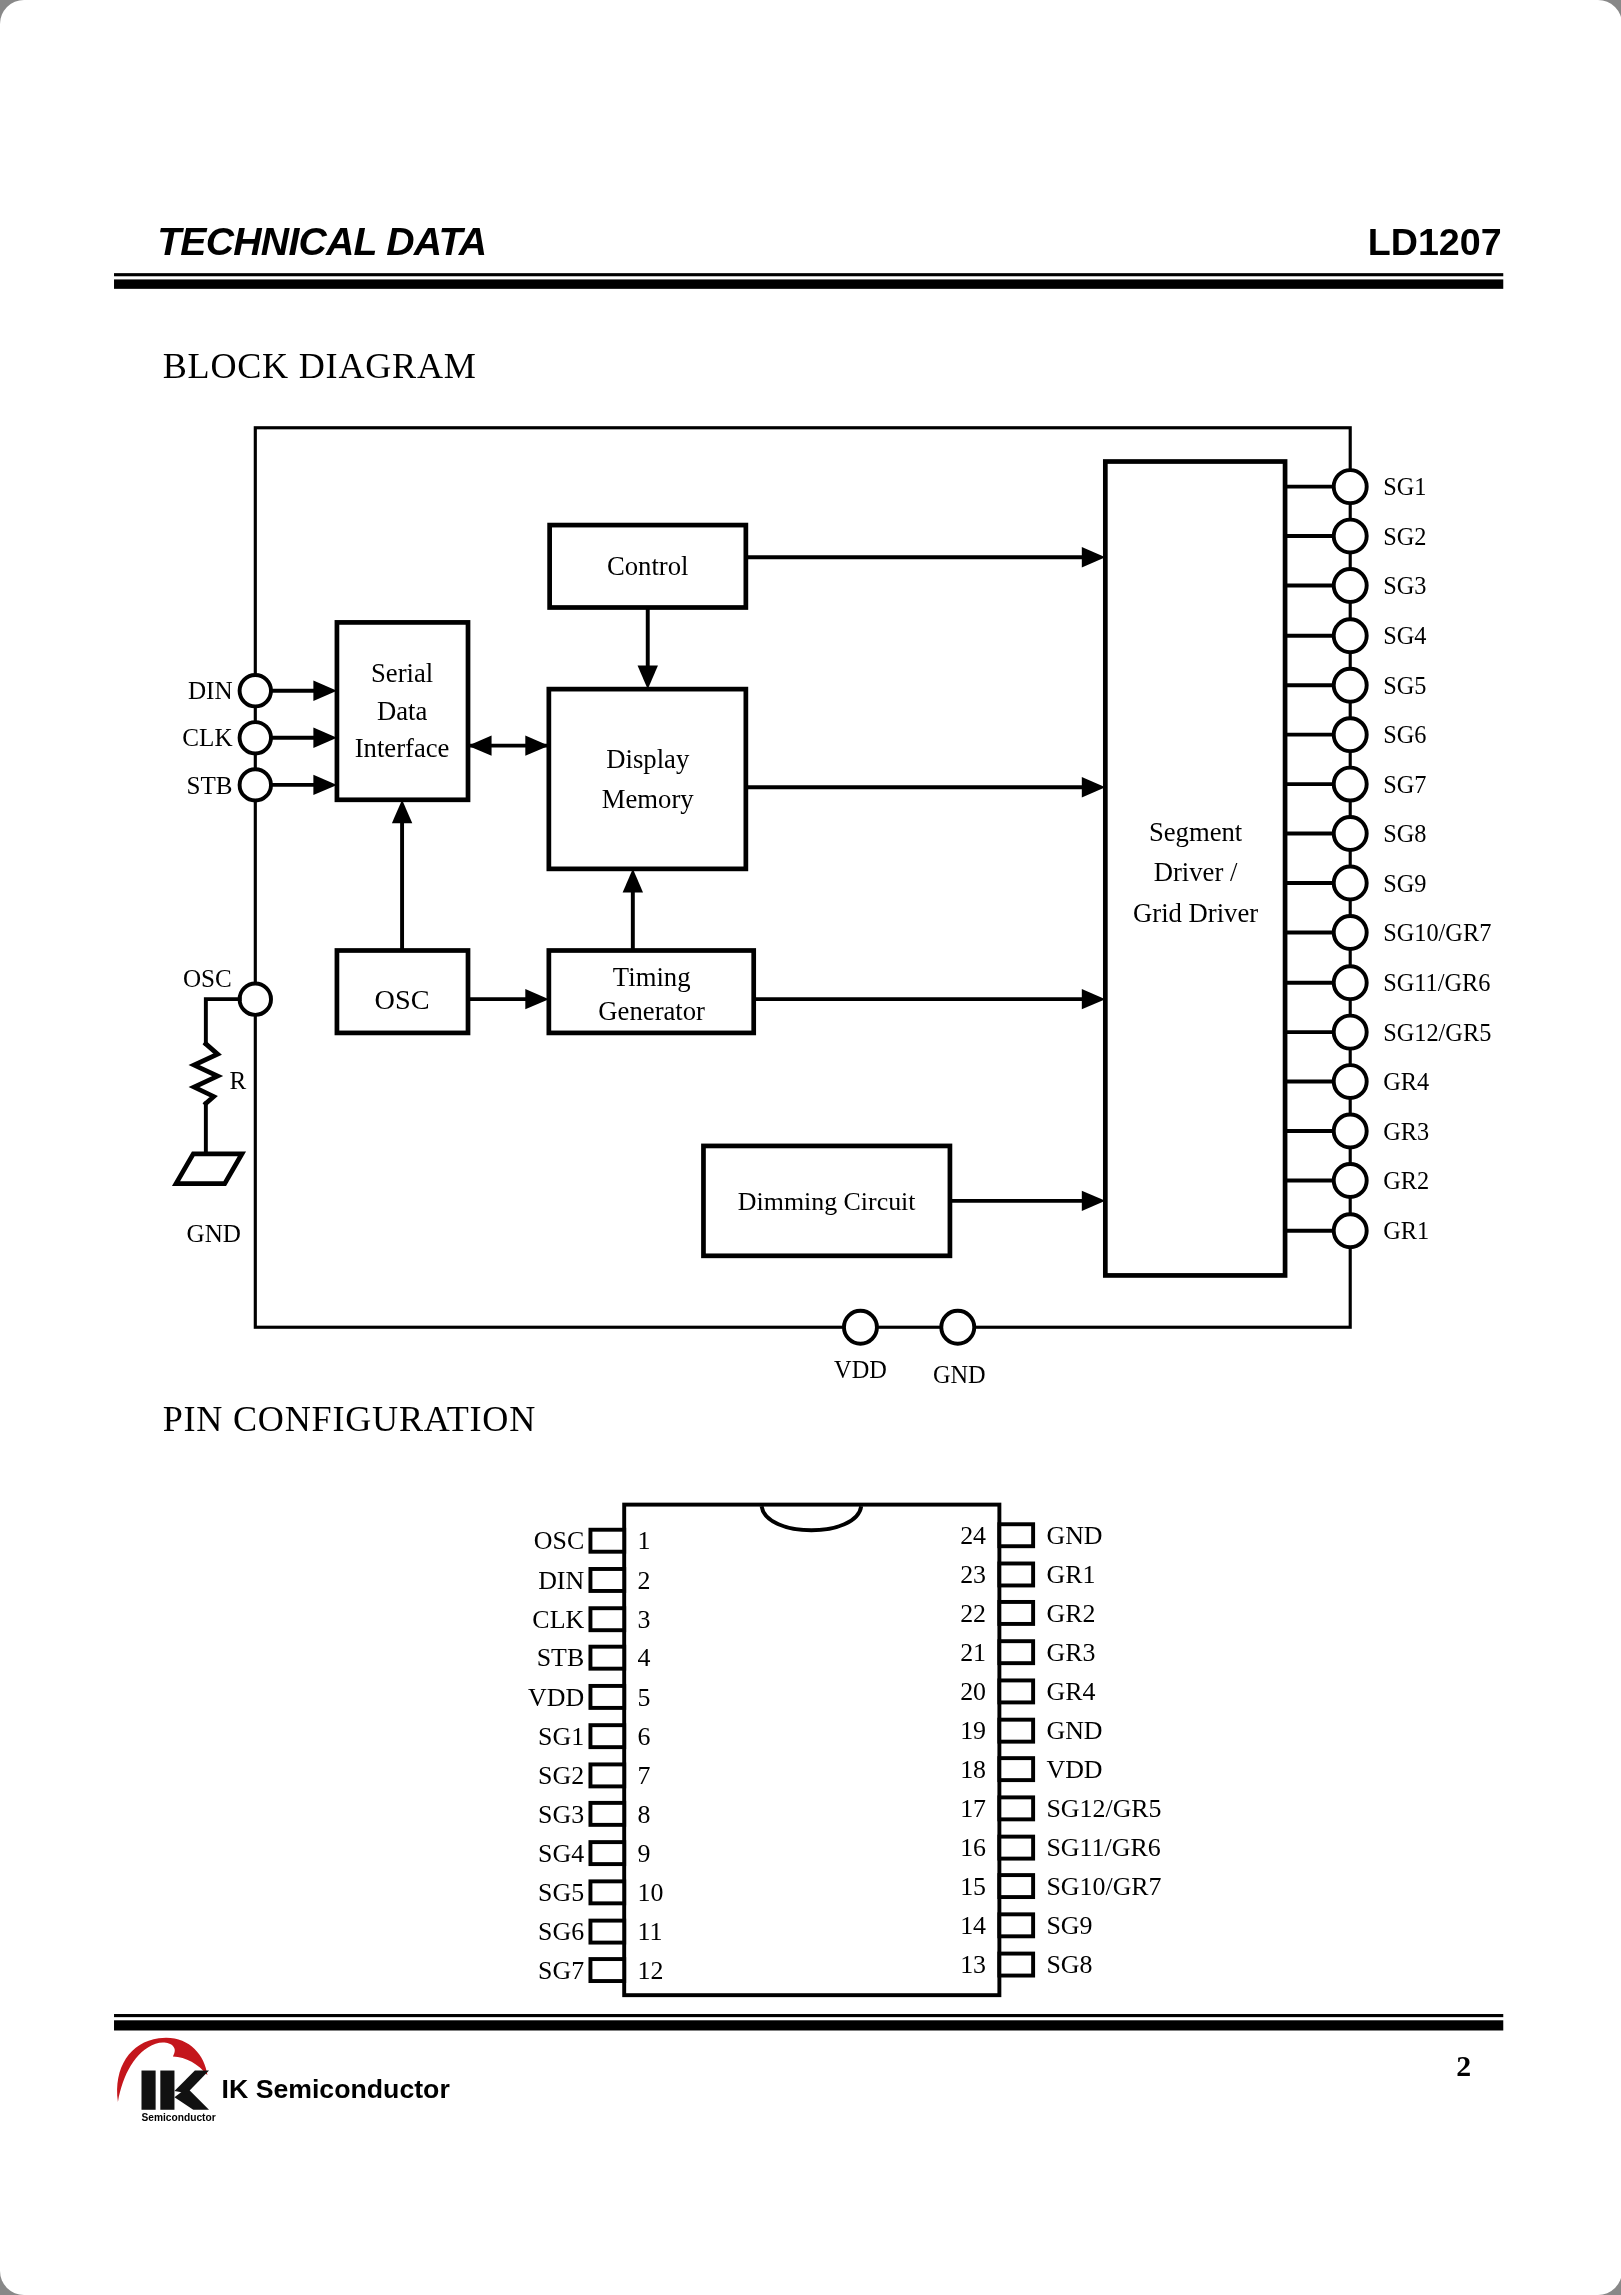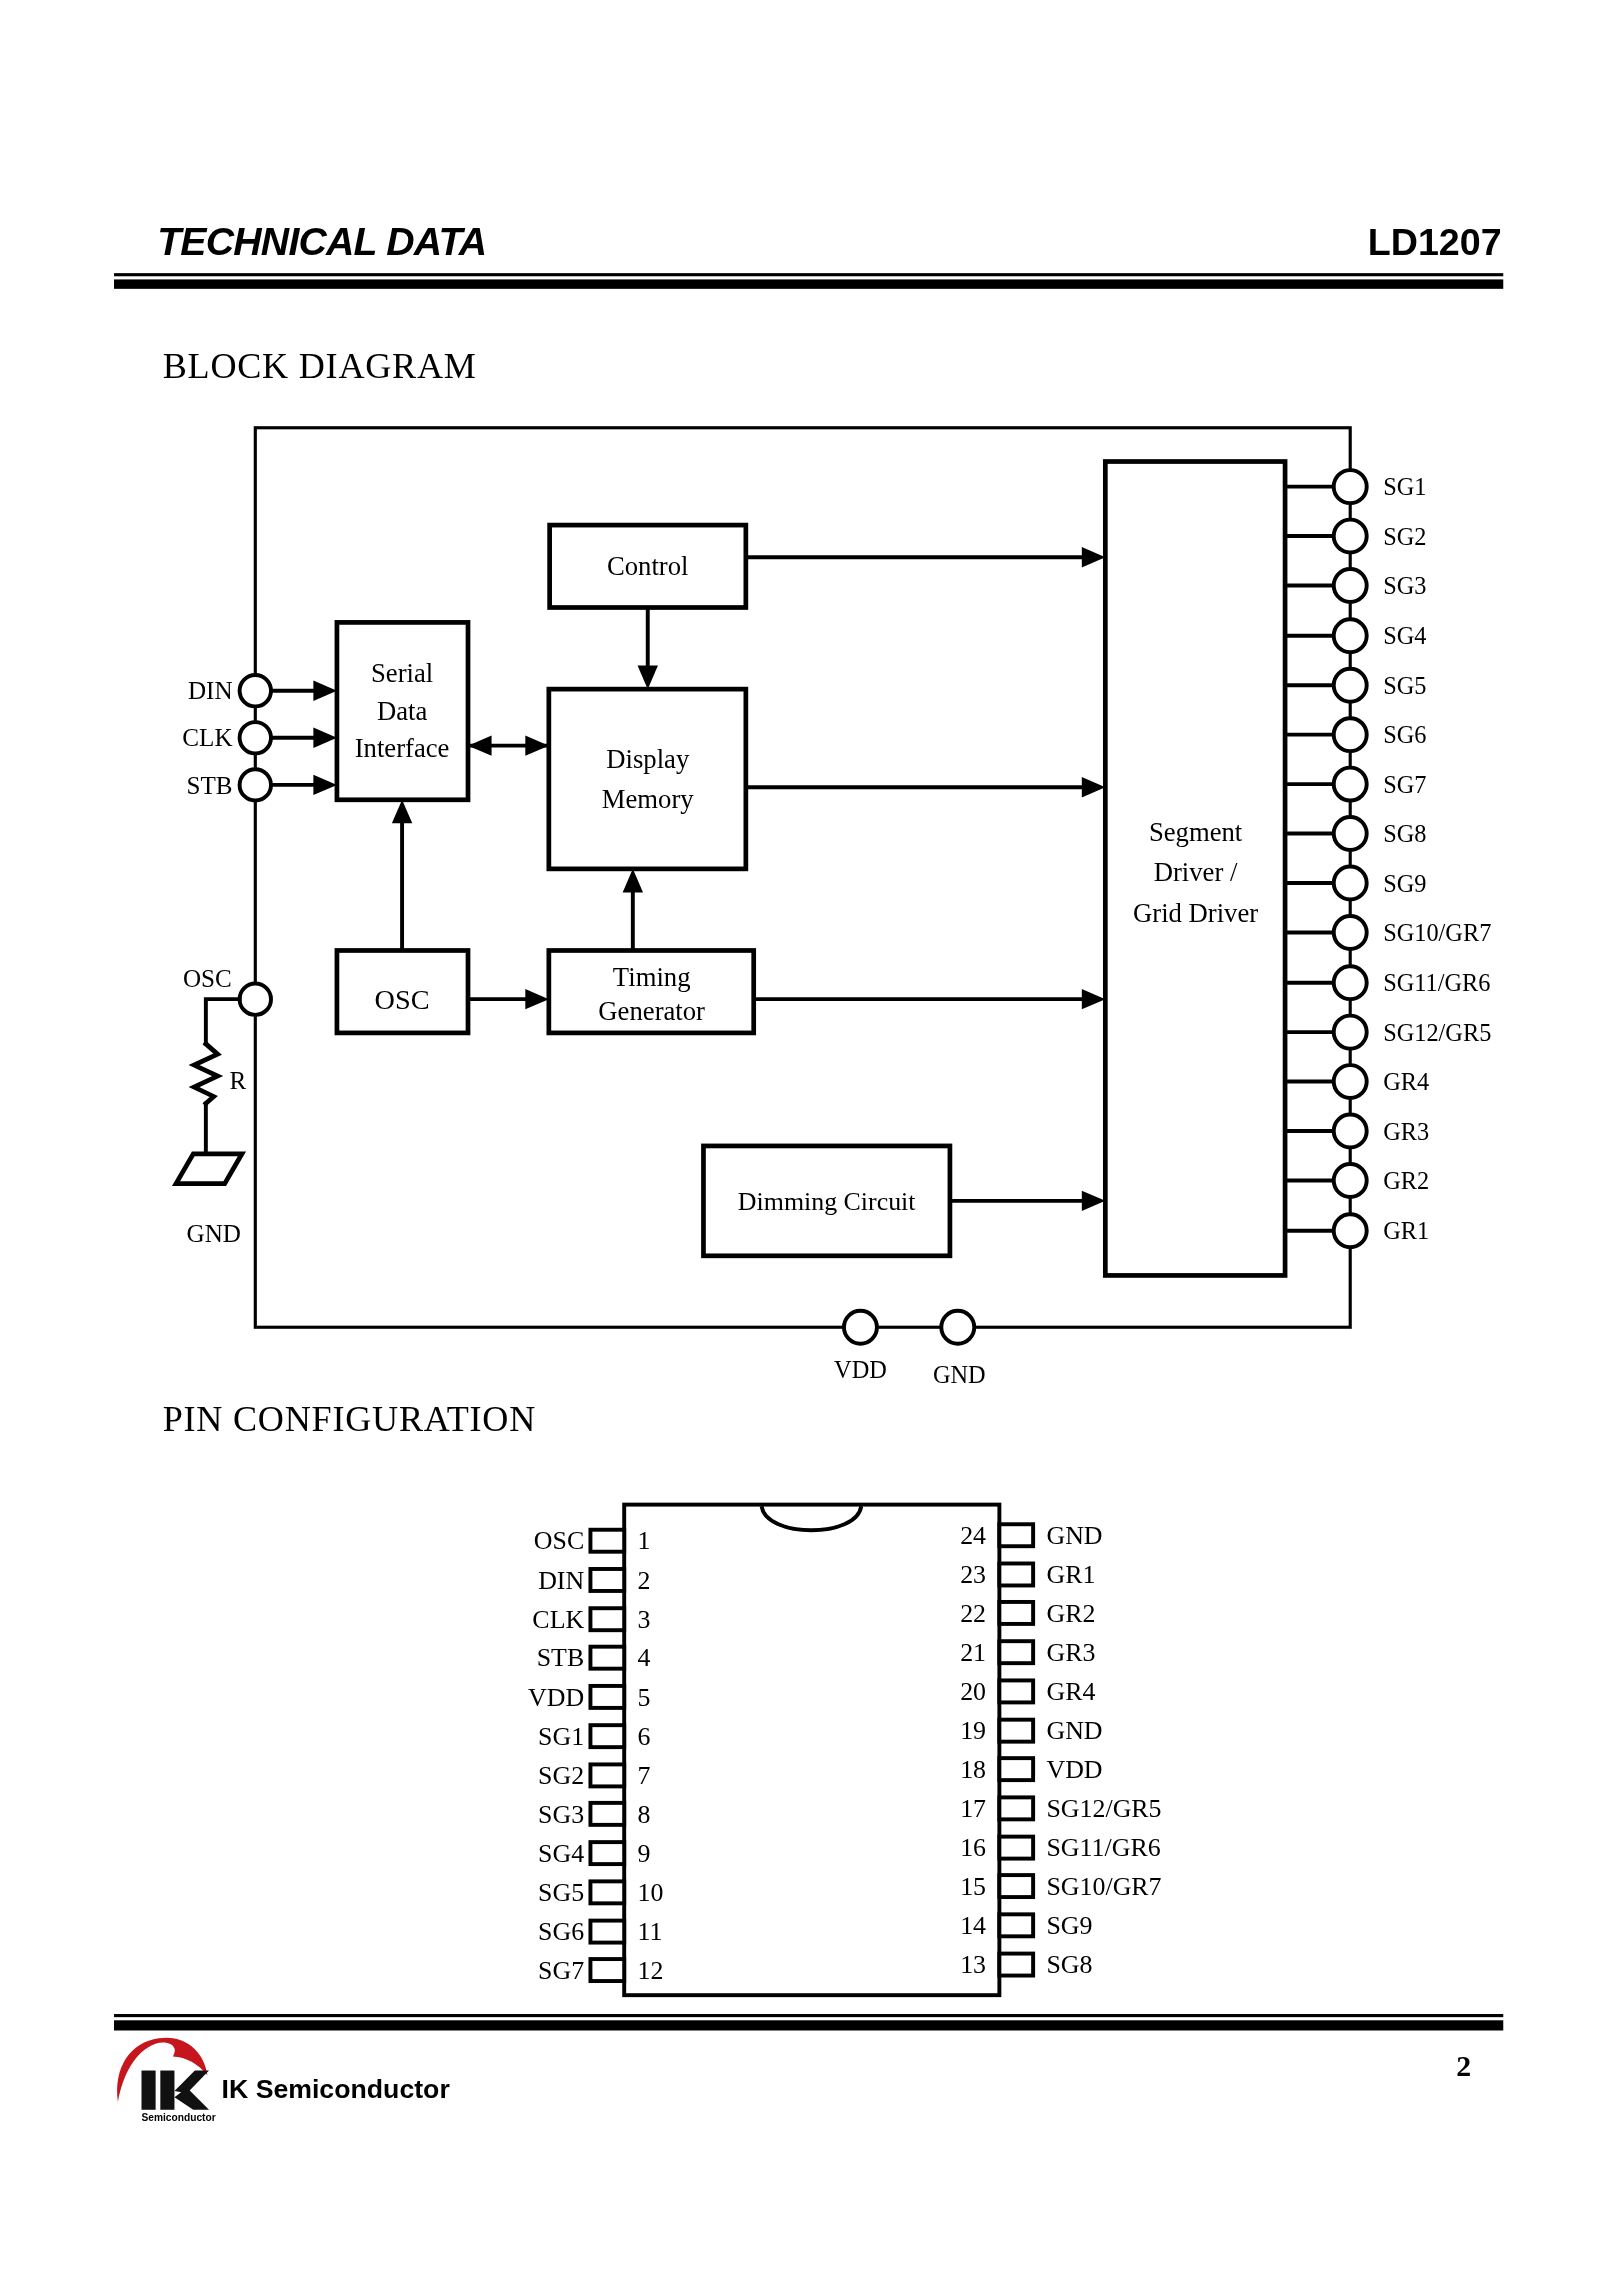--- a/index.html
+++ b/index.html
@@ -1,16 +1,16 @@
 <!DOCTYPE html>
 <html style="font-size:12.6px"><head>
 <meta charset="utf-8">
 <style>
   html,body{margin:0;padding:0;background:#888;}
-  .page{position:relative;width:1622px;height:2295px;background:#ffffff;margin:0 auto;overflow:hidden;}
+  .page{position:relative;width:1622px;height:2295px;background:#ffffff;margin:0 auto;overflow:hidden;border-radius:24px;}
   svg{position:absolute;left:0;top:0;}
   .serif{font-family:"Liberation Serif","DejaVu Serif",serif;}
   .sans{font-family:"Liberation Sans","DejaVu Sans",sans-serif;}
   text{fill:#000;}
 </style>
 </head>
 <body>
 
 <div class="page">
 <svg width="1622" height="2295" viewBox="0 0 2066 2924">

